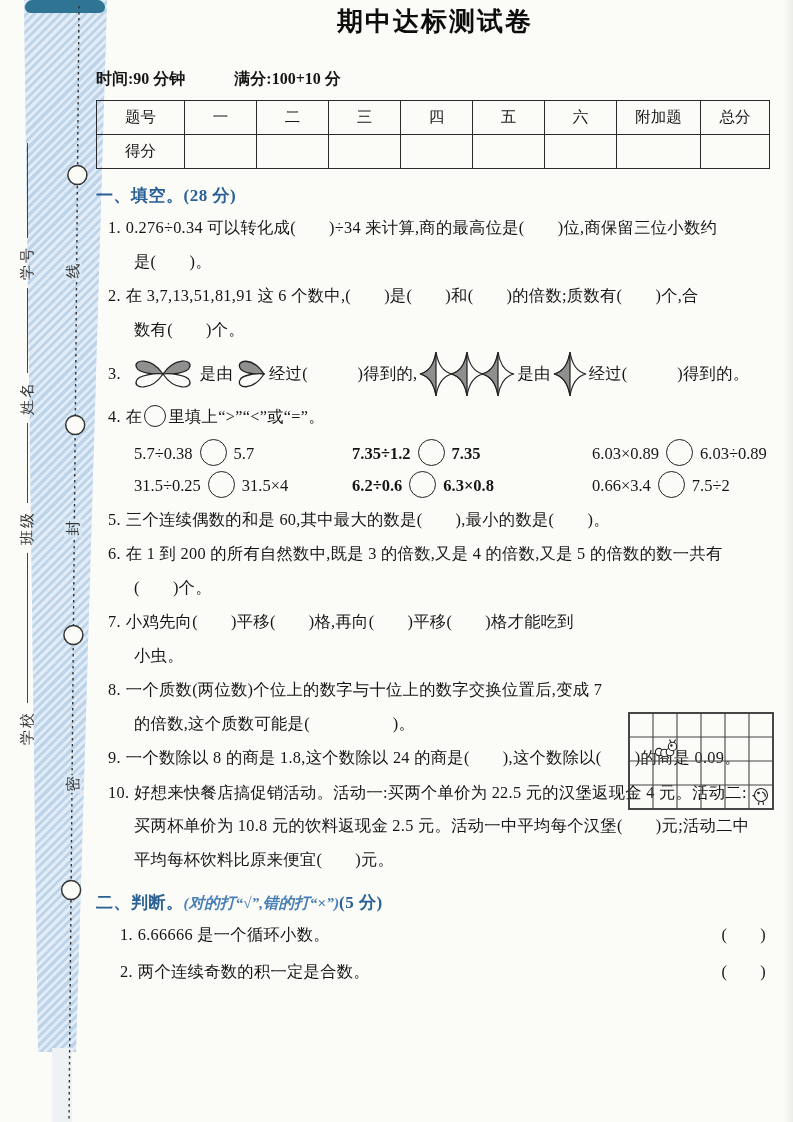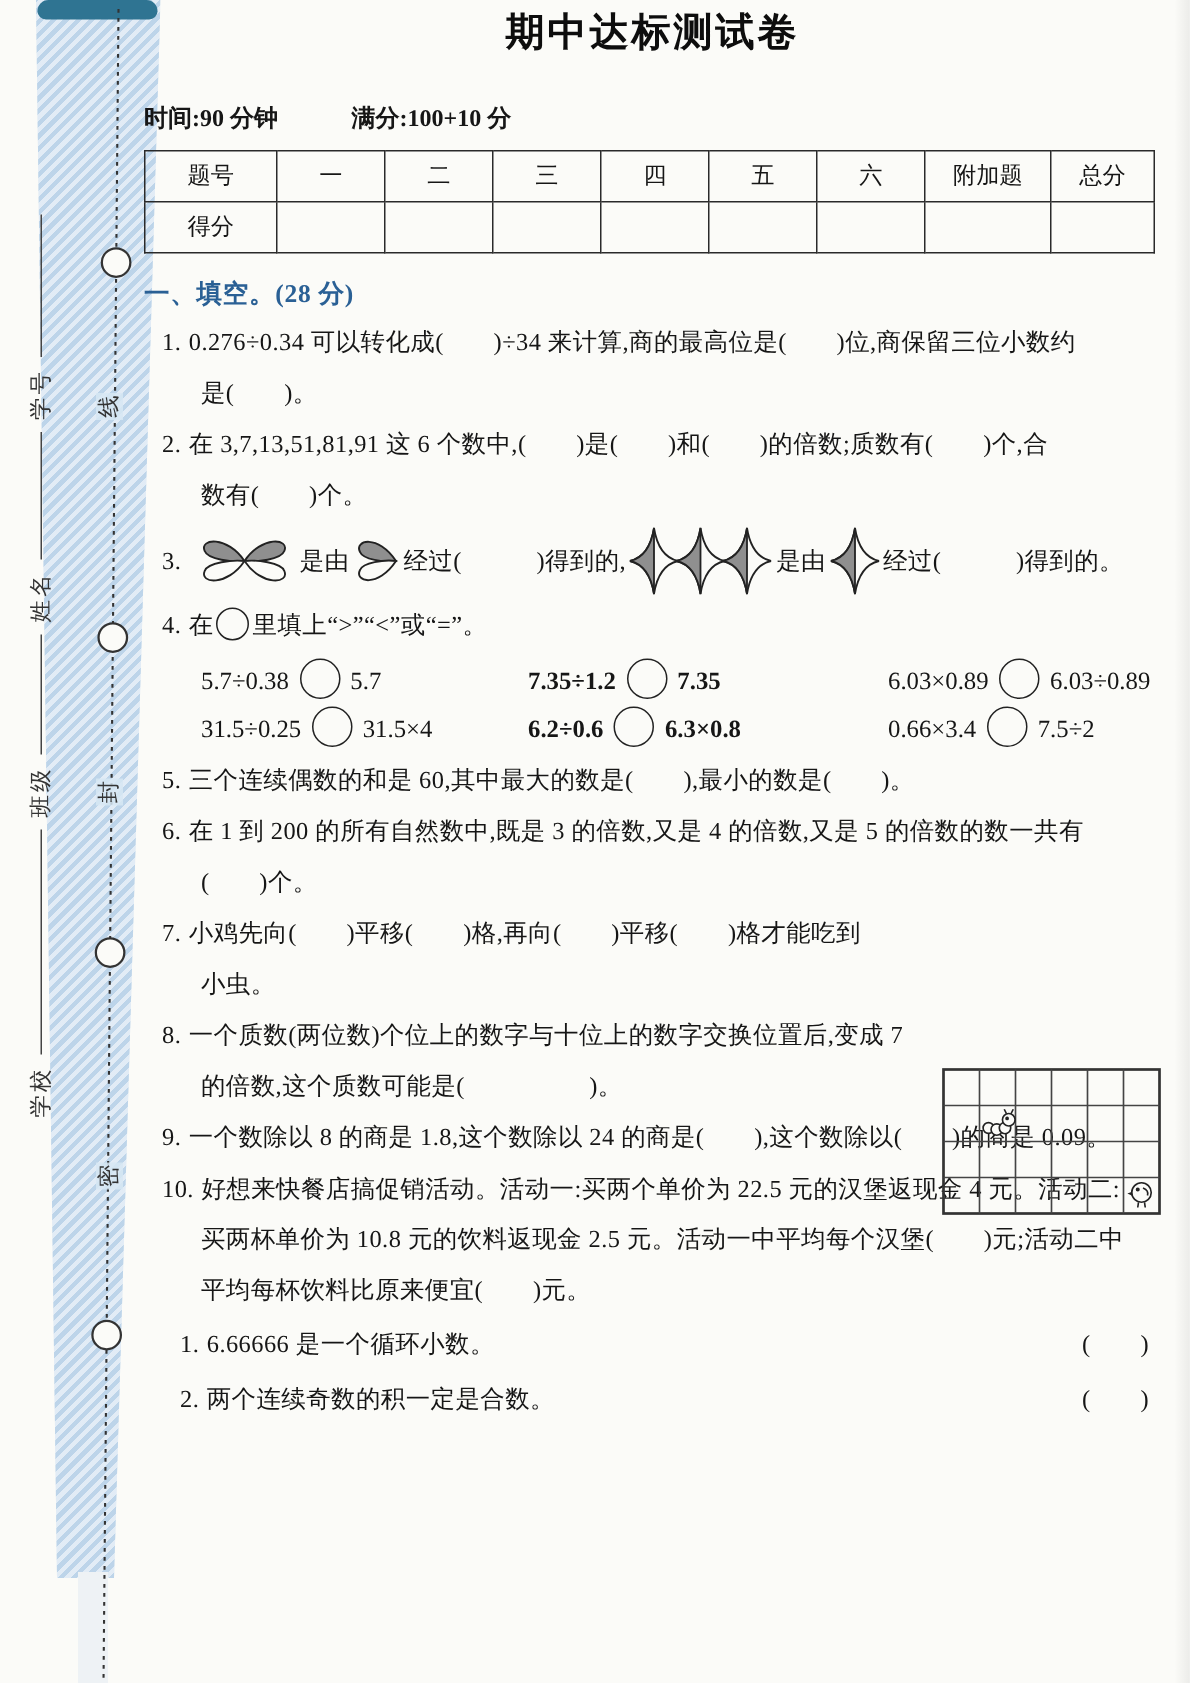--- a/index.html
+++ b/index.html
@@ -219,20 +219,23 @@
     <div class="q">
       <span class="qno">9.</span><span>一个数除以 8 的商是 1.8,这个数除以 24 的商是(　　),这个数除以(　　)的商是 0.09。</span>
     </div>
 
     <div class="q">
       <span class="qno">10.</span><span>好想来快餐店搞促销活动。活动一:买两个单价为 22.5 元的汉堡返现金 4 元。活动二:</span><br>
       <span>买两杯单价为 10.8 元的饮料返现金 2.5 元。活动一中平均每个汉堡(　　)元;活动二中</span><br>
       <span>平均每杯饮料比原来便宜(　　)元。</span>
     </div>
 
+    <div class="sec-title">
+      <span>二、判断。</span><span class="note">(对的打“√”,错的打“×”)</span><span>(5 分)</span>
+    </div>
 
     <div class="judge">
       <span><span class="qno">1.</span><span>6.66666 是一个循环小数。</span></span>
       <span>(　　)</span>
     </div>
     <div class="judge">
       <span><span class="qno">2.</span><span>两个连续奇数的积一定是合数。</span></span>
       <span>(　　)</span>
     </div>
 

